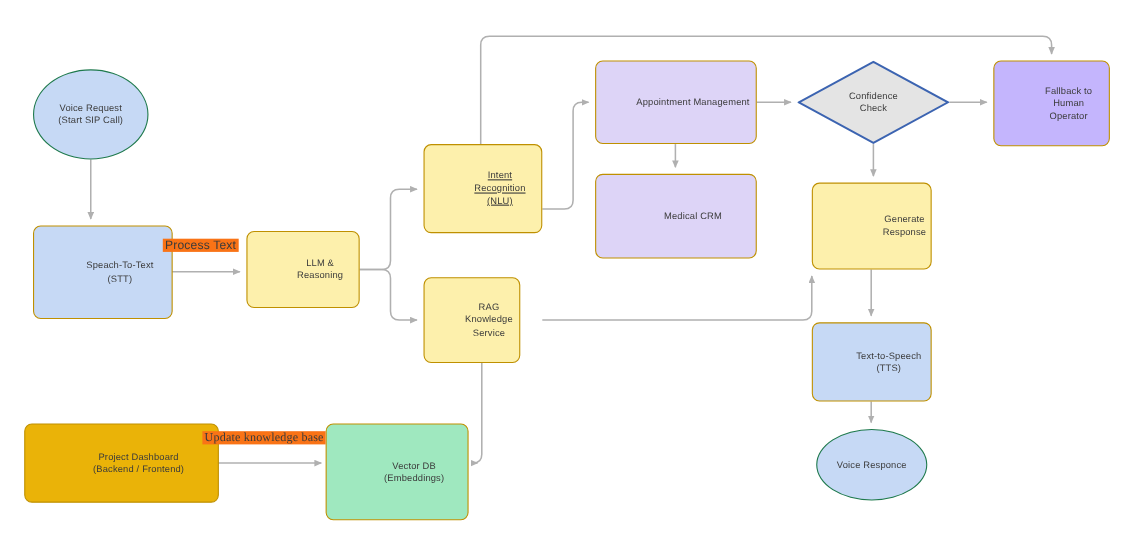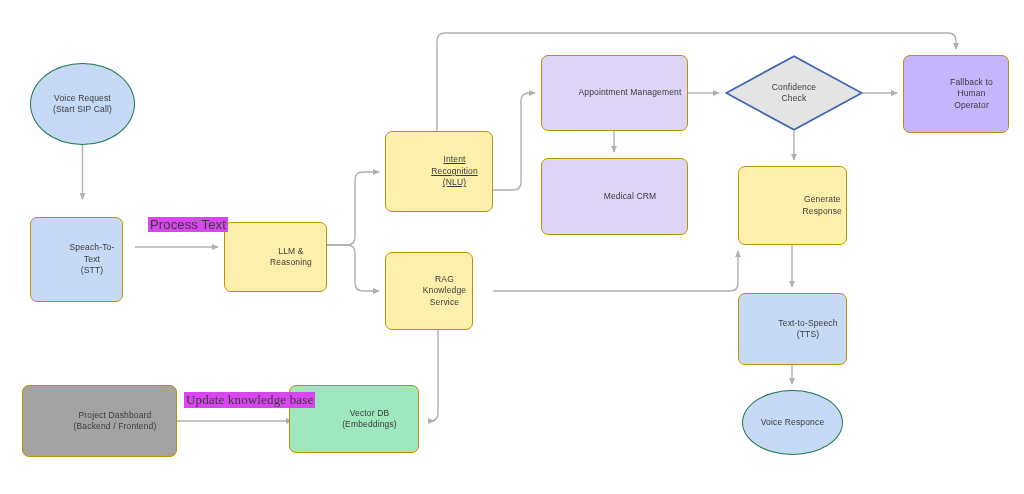--- a/index.html
+++ b/index.html
@@ -64,23 +64,23 @@
     width: 100%;
     height: 100%;
   }
   .diamond-label {
     position: relative;
     z-index: 2;
     text-align: center;
   }
   .edge-label {
     position: absolute;
-    font-size: 13px;
+    font-size: 11px;
     color: #3b3b3b;
-    background: #d946ef;
+    background: #f97316;
     padding: 0 2px;
     white-space: nowrap;
     letter-spacing: 0.15px;
   }
 </style>
 </head>
 <body>
 
 <div id="canvas">
 
@@ -107,25 +107,25 @@
         <path d="M 438 330 L 438 413 Q 438 421 430 421 L 434 421" fill="none" stroke="#b0b0b0" stroke-width="1.4" marker-end="url(#arrowhead)"></path>
         <path d="M 177 421 L 292 421" fill="none" stroke="#b0b0b0" stroke-width="1.4" marker-end="url(#arrowhead)"></path>
       </g>
   </svg>
 
   <div id="node-layer">
       <div class="node ellipse" style="left: 30px; top: 63px; width: 105px; height: 82px; background: rgb(198, 217, 245); border-color: rgb(31, 122, 77);">
         <span class="label">Voice Request
 (Start SIP Call)</span>
       </div>
-      <div class="node rect" style="left: 30px; top: 205px; width: 93px; height: 85px; background: rgb(198, 217, 245); border-color: rgb(191, 144, 0); margin-top: 12px;">
+      <div class="node rect" style="left: 30px; top: 205px; width: 127px; height: 85px; background: rgb(198, 217, 245); border-color: rgb(191, 144, 0);">
         <span class="label">Speach-To-Text
 (STT)</span>
       </div>
-      <div class="node rect" style="left: 224px; top: 210px; width: 103px; height: 70px; background: rgb(253, 240, 172); border-color: rgb(191, 144, 0); margin-top: 12px;">
+      <div class="node rect" style="left: 224px; top: 210px; width: 103px; height: 70px; background: rgb(253, 240, 172); border-color: rgb(191, 144, 0);">
         <span class="label">LLM &amp; Reasoning</span>
       </div>
       <div class="node rect" style="left: 385px; top: 131px; width: 108px; height: 81px; background: rgb(253, 240, 172); border-color: rgb(191, 144, 0); text-decoration: underline;">
         <span class="label">Intent
 Recognition
 (NLU)</span>
       </div>
       <div class="node rect" style="left: 385px; top: 252px; width: 88px; height: 78px; background: rgb(253, 240, 172); border-color: rgb(191, 144, 0);">
         <span class="label">RAG Knowledge
 Service</span>
@@ -151,25 +151,25 @@
         <span class="label">Generate
 Response</span>
       </div>
       <div class="node rect" style="left: 738px; top: 293px; width: 109px; height: 72px; background: rgb(198, 217, 245); border-color: rgb(191, 144, 0);">
         <span class="label">Text-to-Speech
 (TTS)</span>
       </div>
       <div class="node ellipse" style="left: 742px; top: 390px; width: 101px; height: 65px; background: rgb(198, 217, 245); border-color: rgb(31, 122, 77);">
         <span class="label">Voice Responce</span>
       </div>
-      <div class="node rect" style="left: 22px; top: 385px; width: 155px; height: 72px; background: #a3a3a3; border-color: rgb(191, 144, 0);">
+      <div class="node rect" style="left: 22px; top: 385px; width: 177px; height: 72px; background: #eab308; border-color: rgb(191, 144, 0);">
         <span class="label">Project Dashboard
 (Backend / Frontend)</span>
       </div>
-      <div class="node rect" style="left: 289px; top: 385px; width: 130px; height: 68px; background: rgb(159, 232, 191); border-color: rgb(191, 144, 0);">
+      <div class="node rect" style="left: 296px; top: 385px; width: 130px; height: 88px; background: rgb(159, 232, 191); border-color: rgb(191, 144, 0);">
         <span class="label">Vector DB
 (Embeddings)</span>
       </div>
     </div>
   <div id="edge-label-layer">
       <div class="edge-label" style="left: 148px; top: 217px;">Process Text</div>
       <div class="edge-label" style="left: 184px; top: 392px; font-family: Liberation Serif, serif;">Update knowledge base</div>
     </div>
 
 </div>

